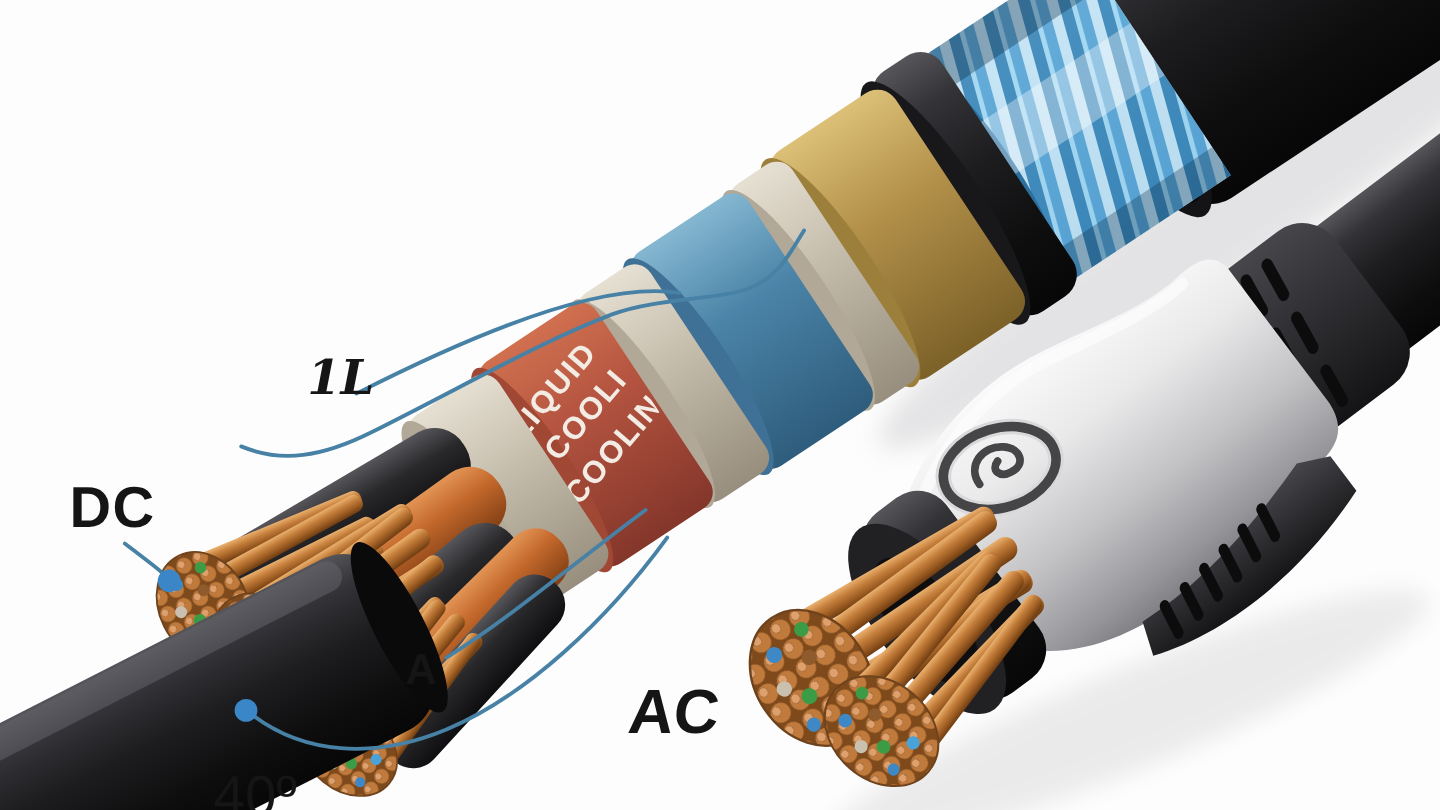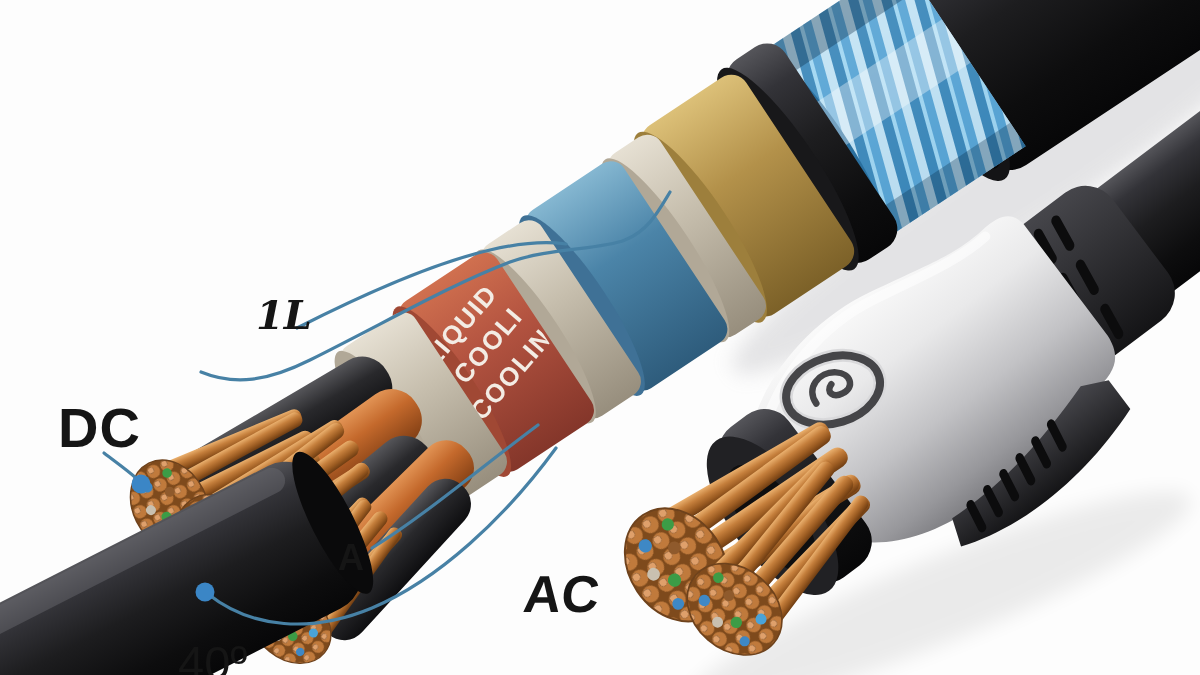--- a/index.html
+++ b/index.html
@@ -1,21 +1,21 @@
 <!DOCTYPE html>
 <html><head>
 <meta charset="utf-8">
 <style>
   html,body{margin:0;padding:0;background:#ffffff;}
   #stage{position:relative;width:1200px;height:675px;overflow:hidden;background:#fdfdfd;
          font-family:"Liberation Sans",sans-serif;}
   #scene{position:absolute;left:0;top:0;}
   .lbl{position:absolute;color:#151515;line-height:1;user-select:none;}
   #l-1l{left:256px;top:291px;font:italic 700 40px "DejaVu Serif",serif;}
-  #l-dc{left:58px;top:400px;font-weight:700;font-size:56px;letter-spacing:1px;}
+  #l-dc{left:58px;top:400px;font-weight:700;font-size:48px;letter-spacing:1px;}
   #l-a{left:338px;top:540px;font-weight:600;font-size:36px;}
   #l-ac{left:524px;top:568px;font-weight:700;font-size:52px;transform:skewX(-6deg);}
   #l-40{left:178px;top:616px;font-weight:400;font-size:47px;margin-top:23px;}
 </style>
 </head>
 <body>
 
 <div id="stage">
 <svg id="scene" width="1200" height="675" viewBox="0 0 1200 675">
 <defs>

